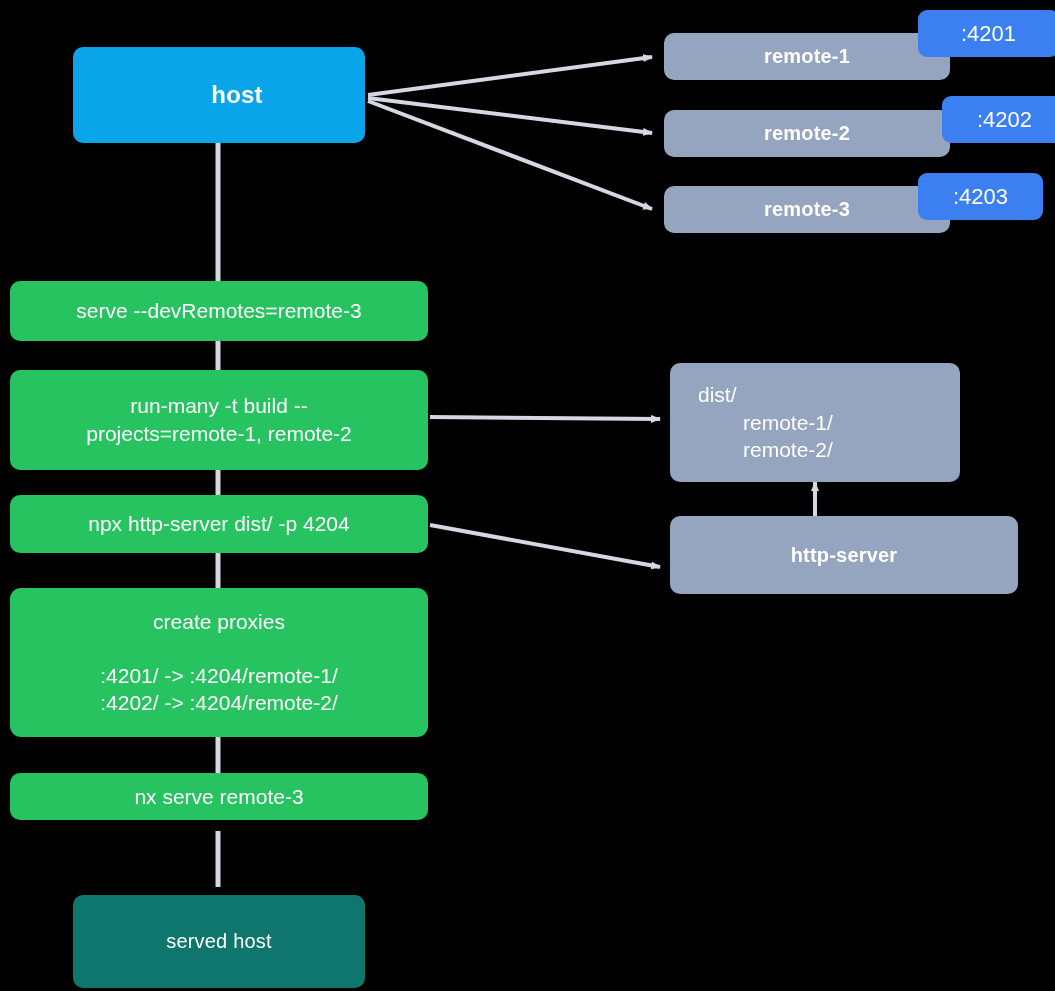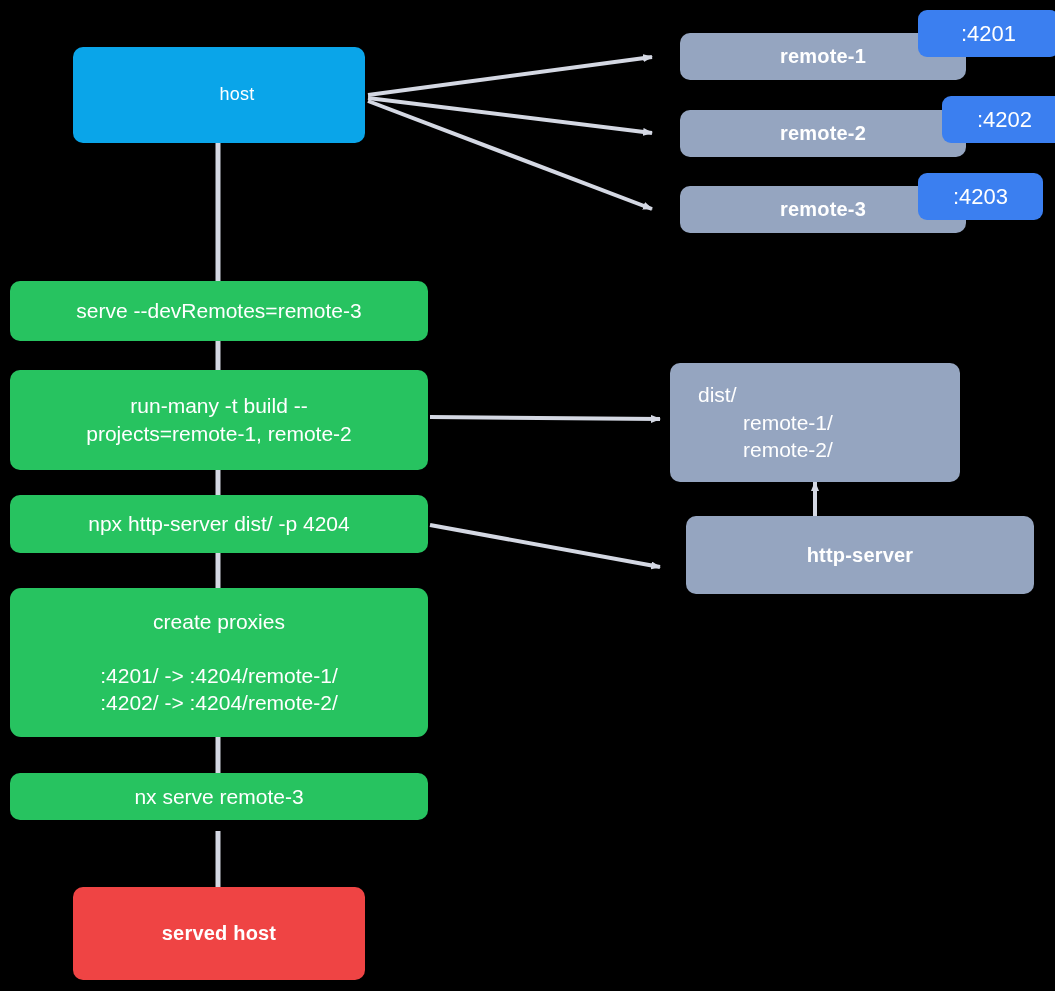--- a/index.html
+++ b/index.html
@@ -35,43 +35,43 @@
     align-items: center;
     justify-content: center;
     text-align: center;
     color: #ffffff;
     border-radius: 10px;
     line-height: 1.32;
     z-index: 2;
   }
   .node-host {
     background: #0aa5e9;
-    font-weight: normal;
-    font-size: 18px;
+    font-weight: bold;
+    font-size: 24px;
     letter-spacing: 0.2px;
     padding-left: 36px;
   }
   .node-served {
-    background: #ef4444;
-    font-weight: bold;
+    background: #0f766e;
+    font-weight: normal;
     font-size: 20px;
     letter-spacing: 0.2px;
+    margin-top: 8px;
   }
   .node-cmd {
     background: #27c360;
     font-weight: normal;
     font-size: 21px;
   }
   .node-remote {
     background: #95a5c0;
     font-weight: bold;
     font-size: 20px;
     letter-spacing: 0.2px;
     z-index: 2;
-    margin-left: 16px;
   }
   .node-plain {
     background: #95a5c0;
     font-weight: normal;
     font-size: 21px;
     z-index: 2;
   }
   .badge {
     position: absolute;
     box-sizing: border-box;

